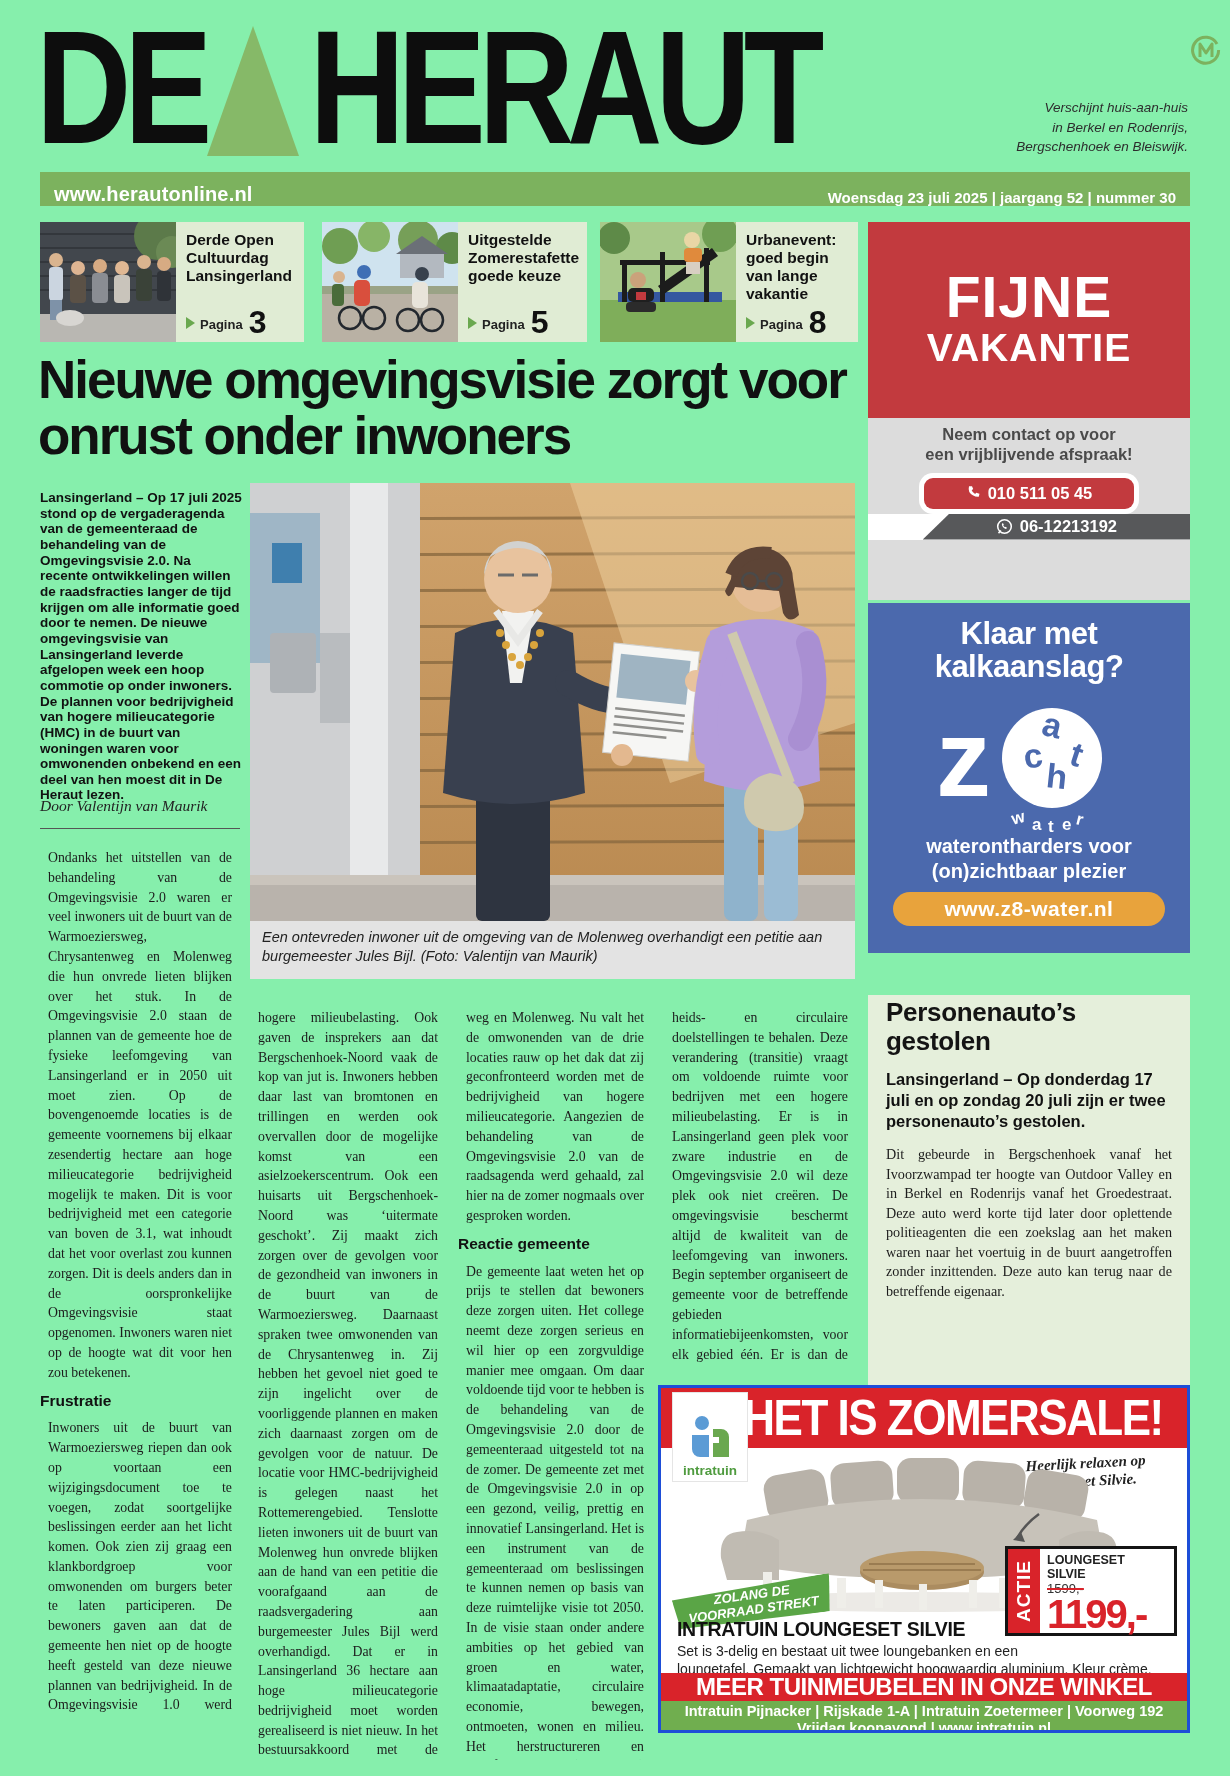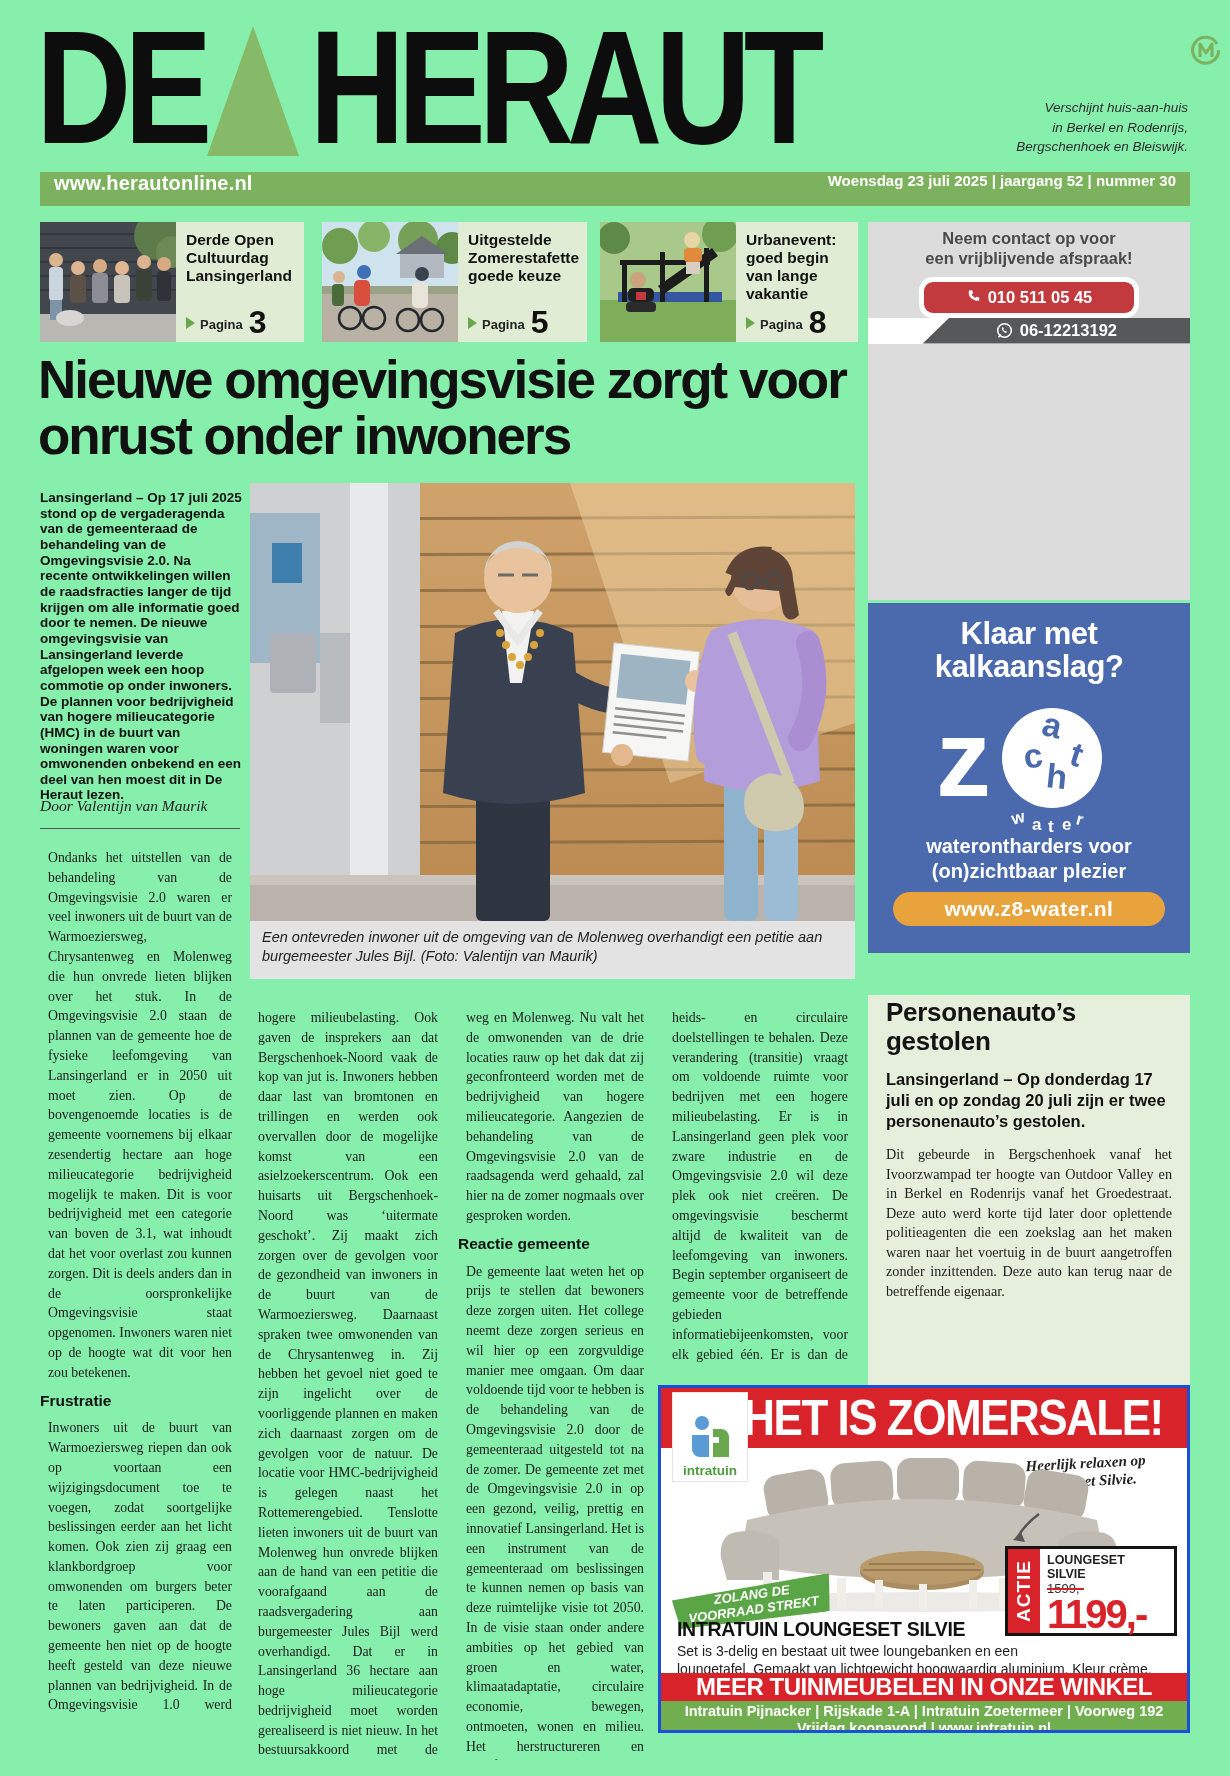--- a/index.html
+++ b/index.html
@@ -12,21 +12,21 @@
   .logo-text{font-weight:bold;font-size:132px;line-height:.82;letter-spacing:-7px;color:#0d0d0d;
              display:inline-block;transform:scaleY(1.22);transform-origin:bottom;}
   .logo-triangle{width:0;height:0;border-left:46px solid transparent;border-right:46px solid transparent;
                  border-bottom:130px solid #86b968;margin:0 10px -2px 2px;}
   .cm-badge{position:absolute;right:8px;top:34px;}
   .tagline{position:absolute;right:42px;top:98px;text-align:right;font-style:italic;
            font-size:13.5px;line-height:1.45;color:#2d2d2d;}
 
   
   .info-bar{position:absolute;left:40px;top:172px;width:1150px;height:34px;background:#7cb25e;
-            display:flex;align-items:flex-start;justify-content:space-between;box-sizing:border-box;padding:0 14px;}
+            display:flex;align-items:flex-end;justify-content:space-between;box-sizing:border-box;padding:0 14px;}
   .info-bar .site{color:#fff;font-weight:bold;font-size:20px;letter-spacing:.2px;}
   .info-bar .issue{color:#fff;font-weight:bold;font-size:15px;}
 
   
   .teaser{position:absolute;top:222px;height:120px;width:264px;display:flex;}
   .teaser .t-img{width:136px;height:120px;flex:none;}
   .teaser .t-img svg{display:block;}
   .teaser .t-body{flex:auto;background:#e0ecd4;position:relative;padding:9px 8px 6px 10px;box-sizing:border-box;}
   .teaser .t-title{font-weight:bold;font-size:15.5px;line-height:1.16;color:#111;}
   .teaser .t-page{position:absolute;left:10px;bottom:6px;display:flex;align-items:flex-end;}
@@ -367,20 +367,24 @@
     <p>weg en Molenweg. Nu valt het de omwonenden van de drie locaties rauw op het dak dat zij geconfronteerd worden met de bedrijvigheid van hogere milieucategorie. Aangezien de behandeling van de Omgevingsvisie 2.0 van de raadsagenda werd gehaald, zal hier na de zomer nogmaals over gesproken worden.</p>
     <h3>Reactie gemeente</h3>
     <p>De gemeente laat weten het op prijs te stellen dat bewoners deze zorgen uiten. Het college neemt deze zorgen serieus en wil hier op een zorgvuldige manier mee omgaan. Om daar voldoende tijd voor te hebben is de behandeling van de Omgevingsvisie 2.0 door de gemeenteraad uitgesteld tot na de zomer. De gemeente zet met de Omgevingsvisie 2.0 in op een gezond, veilig, prettig en innovatief Lansingerland. Het is een instrument van de gemeenteraad om beslissingen te kunnen nemen op basis van deze ruimtelijke visie tot 2050. In de visie staan onder andere ambities op het gebied van groen en water, klimaatadaptatie, circulaire economie, bewegen, ontmoeten, wonen en milieu. Het herstructureren en transformeren van (verouderde) glastuinbouwgebieden en bedrijventerreinen zal nodig zijn om deze ambities te kunnen verwezenlijken. De Omgevingsvisie 2.0 biedt kansen aan Lansingerlandse ondernemers, bijvoorbeeld aan Horti Science bedrijven, om de nodige duurzaam-</p>
   </div>
 
   <div class="body-col" style="left:664px;top:1000px;width:192px;height:368px;">
     <p>heids- en circulaire doelstellingen te behalen. Deze verandering (transitie) vraagt om voldoende ruimte voor bedrijven met een hogere milieubelasting. Er is in Lansingerland geen plek voor zware industrie en de Omgevingsvisie 2.0 wil deze plek ook niet creëren. De omgevingsvisie beschermt altijd de kwaliteit van de leefomgeving van inwoners. Begin september organiseert de gemeente voor de betreffende gebieden informatiebijeenkomsten, voor elk gebied één. Er is dan de mogelijkheid om zorgen te uiten, vragen te stellen en extra informatie te krijgen over de Omgevingsvisie 2.0. Binnenkort ontvangen bewoners en ondernemers in de gebieden hier een uitnodiging voor.</p>
   </div>
 
   <div class="ad-immo">
+    <div class="red-top">
+      <span class="l1">FIJNE</span>
+      <span class="l2">VAKANTIE</span>
+    </div>
     <div class="contact pre">Neem contact op voor
 een vrijblijvende afspraak!</div>
     <div class="phone-wrap">
       <div class="phone-pill">
         <svg width="15" height="15" viewBox="0 0 20 20">
           <path d="M4 3 q-2 8 5 12 q4 2.4 8 2 l1-4 -4.4-1.4 -1.4 1.8 q-3.4-1.6-4.6-5 l2-1.6 L8 3 z" fill="#fff"></path>
         </svg>
         <span>010 511 05 45</span>
       </div>
     </div>

